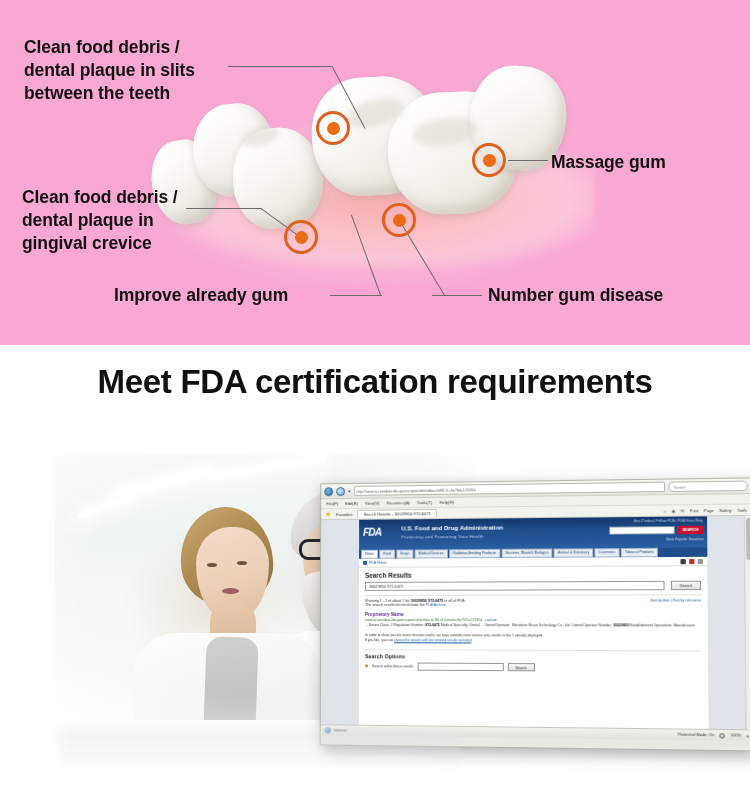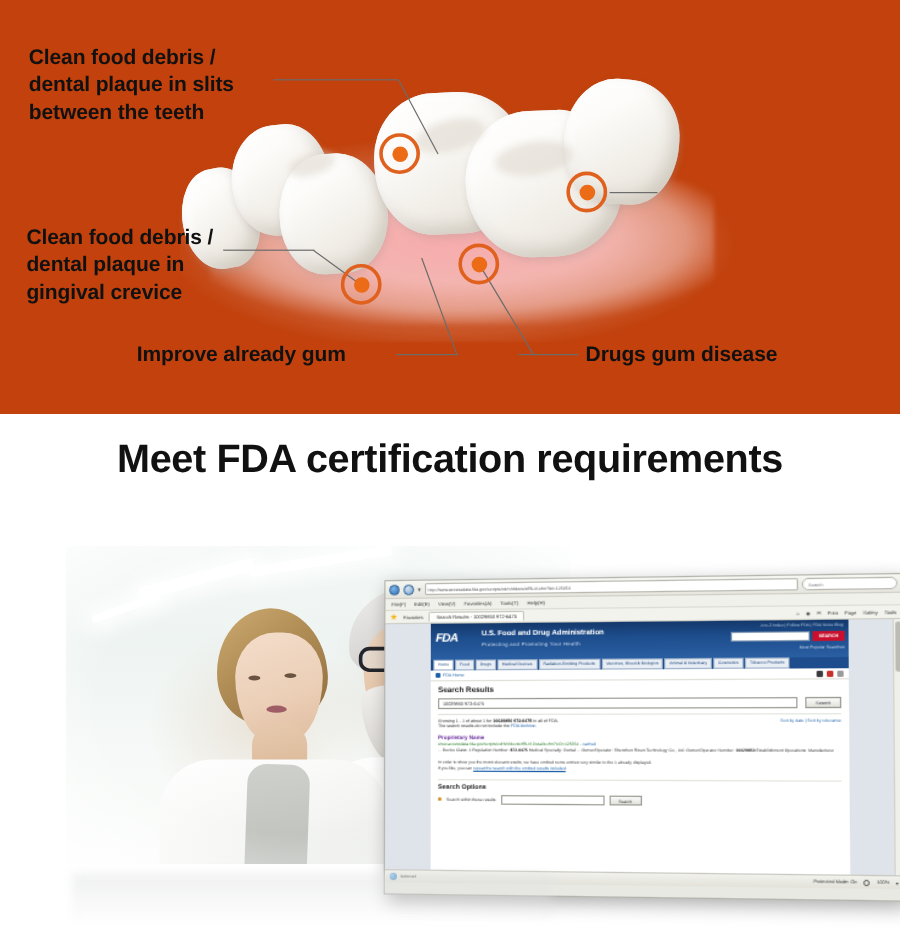--- a/index.html
+++ b/index.html
@@ -8,21 +8,21 @@
     width: 750px; height: 791px;
     background: #ffffff;
     font-family: "Liberation Sans", sans-serif;
     overflow: hidden;
   }
   #page { position: relative; width: 750px; height: 791px; background:#fff; overflow:hidden; }
 
   
   #panel-tooth {
     position: absolute; left:0; top:0; width:750px; height:345px;
-    background:#c2410c; overflow:hidden;
+    background:#f9a8d4; overflow:hidden;
   }
   
   .gum-glow {
     position:absolute; left:150px; top:70px; width:470px; height:215px;
     background: radial-gradient(ellipse 58% 48% at 48% 62%,
                 rgba(240,110,110,0.62) 0%,
                 rgba(245,150,150,0.45) 28%,
                 rgba(250,195,195,0.28) 52%,
                 rgba(255,228,228,0.12) 72%,
                 rgba(255,255,255,0) 88%);
@@ -308,21 +308,22 @@
     <div class="marker m-crevice"></div>
     <div class="marker m-reduce"></div>
 
     <div class="label" id="lbl-slits">Clean food debris /
 dental plaque in slits
 between the teeth</div>
     <div class="label" id="lbl-crevice">Clean food debris /
 dental plaque in
 gingival crevice</div>
     <div class="label" id="lbl-improve">Improve already gum</div>
-    <div class="label" id="lbl-reduce">Drugs gum disease</div>
+    <div class="label" id="lbl-massage">Massage gum</div>
+    <div class="label" id="lbl-reduce">Number gum disease</div>
   </div>
 
   <div id="panel-heading">
     <div id="heading-text">Meet FDA certification requirements</div>
   </div>
 
   <div id="panel-photo">
 
     <div class="photo">
       <div class="ceil-light cl1"></div>

